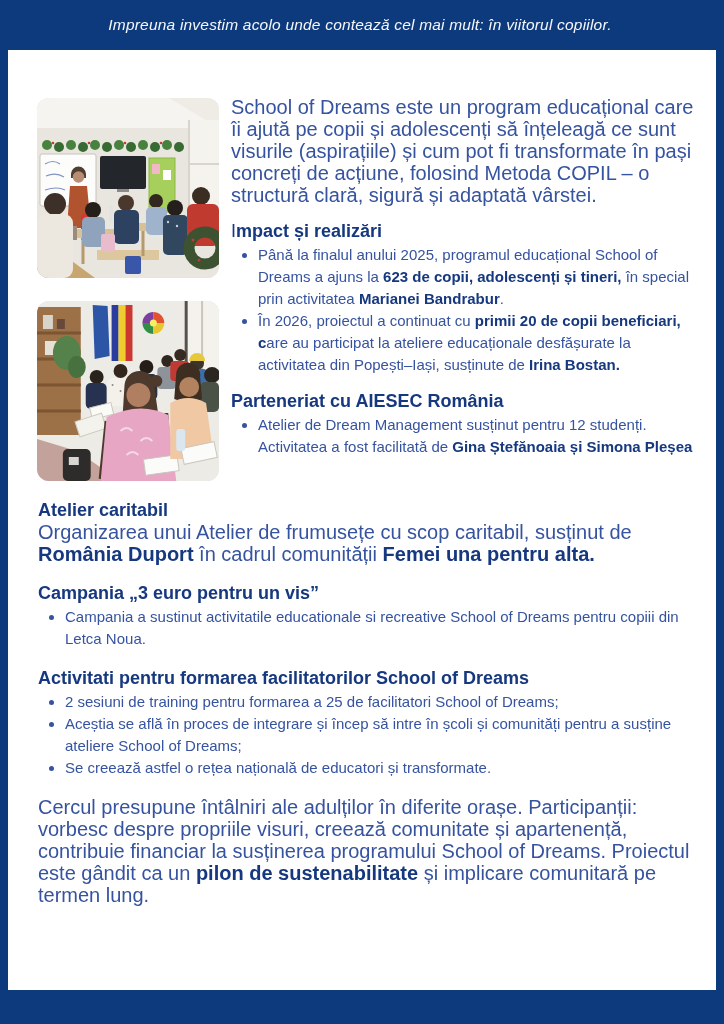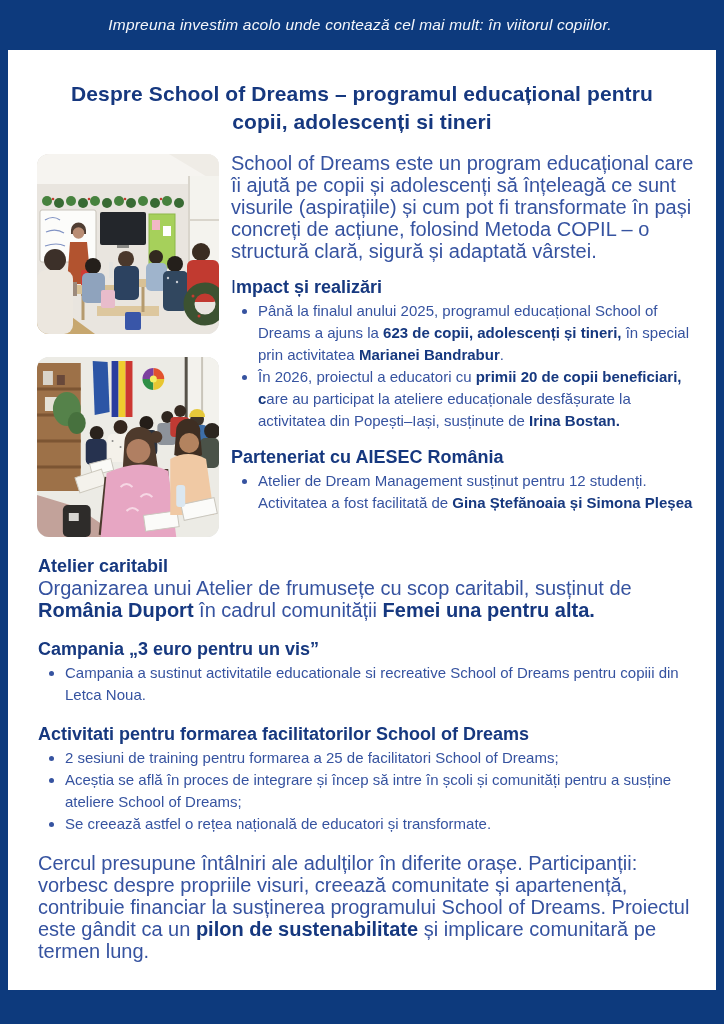--- a/index.html
+++ b/index.html
@@ -44,21 +44,20 @@
 <body>
 
 <div class="page">
 
   <div class="band">
     <p class="tagline">Impreuna investim acolo unde contează cel mai mult: în viitorul copiilor.</p>
   </div>
 
   <div class="sheet">
 
-    <h1 class="title">Despre School of Dreams – programul educațional pentru copii, adolescenți si tineri</h1>
 
     <div class="two-col">
 
       <div class="photos">
 
         <div class="photo">
           <svg viewBox="0 0 182 180" preserveAspectRatio="none">
             <rect width="182" height="180" fill="#e9e5df"></rect>
             <rect width="182" height="30" fill="#f6f4f0"></rect>
             <polygon points="132,0 182,30 182,0" fill="#efece6"></polygon>
@@ -206,21 +205,21 @@
         </div>
 
       </div>
 
       <div class="text-col">
         <p class="body">School of Dreams este un program educațional care îi ajută pe copii și adolescenți să înțeleagă ce sunt visurile (aspirațiile) și cum pot fi transformate în pași concreți de acțiune, folosind Metoda COPIL – o structură clară, sigură și adaptată vârstei.</p>
 
         <h3 class="sec-h rich-h mt"><span>I</span><span class="b">mpact și realizări</span></h3>
         <ul>
           <li class="rich"><span>Până la finalul anului 2025, programul educațional School of Dreams a ajuns la </span><span class="b">623 de copii, adolescenți și tineri,</span><span> în special prin activitatea </span><span class="b">Marianei Bandrabur</span><span>.</span></li>
-          <li class="rich"><span>În 2026, proiectul a educatori cu </span><span class="b">primii 20 de copii beneficiari, c</span><span>are au participat la ateliere educaționale desfășurate la activitatea din Popești–Iași, susținute de </span><span class="b">Irina Bostan.</span></li>
+          <li class="rich"><span>În 2026, proiectul a continuat cu </span><span class="b">primii 20 de copii beneficiari, c</span><span>are au participat la ateliere educaționale desfășurate la activitatea din Popești–Iași, susținute de </span><span class="b">Irina Bostan.</span></li>
         </ul>
 
         <h3 class="sec-h mt">Parteneriat cu AIESEC România</h3>
         <ul>
           <li class="rich"><span>Atelier de Dream Management susținut pentru 12 studenți. Activitatea a fost facilitată de </span><span class="b">Gina Ștefănoaia și Simona Pleșea</span></li>
         </ul>
       </div>
 
     </div>
 

